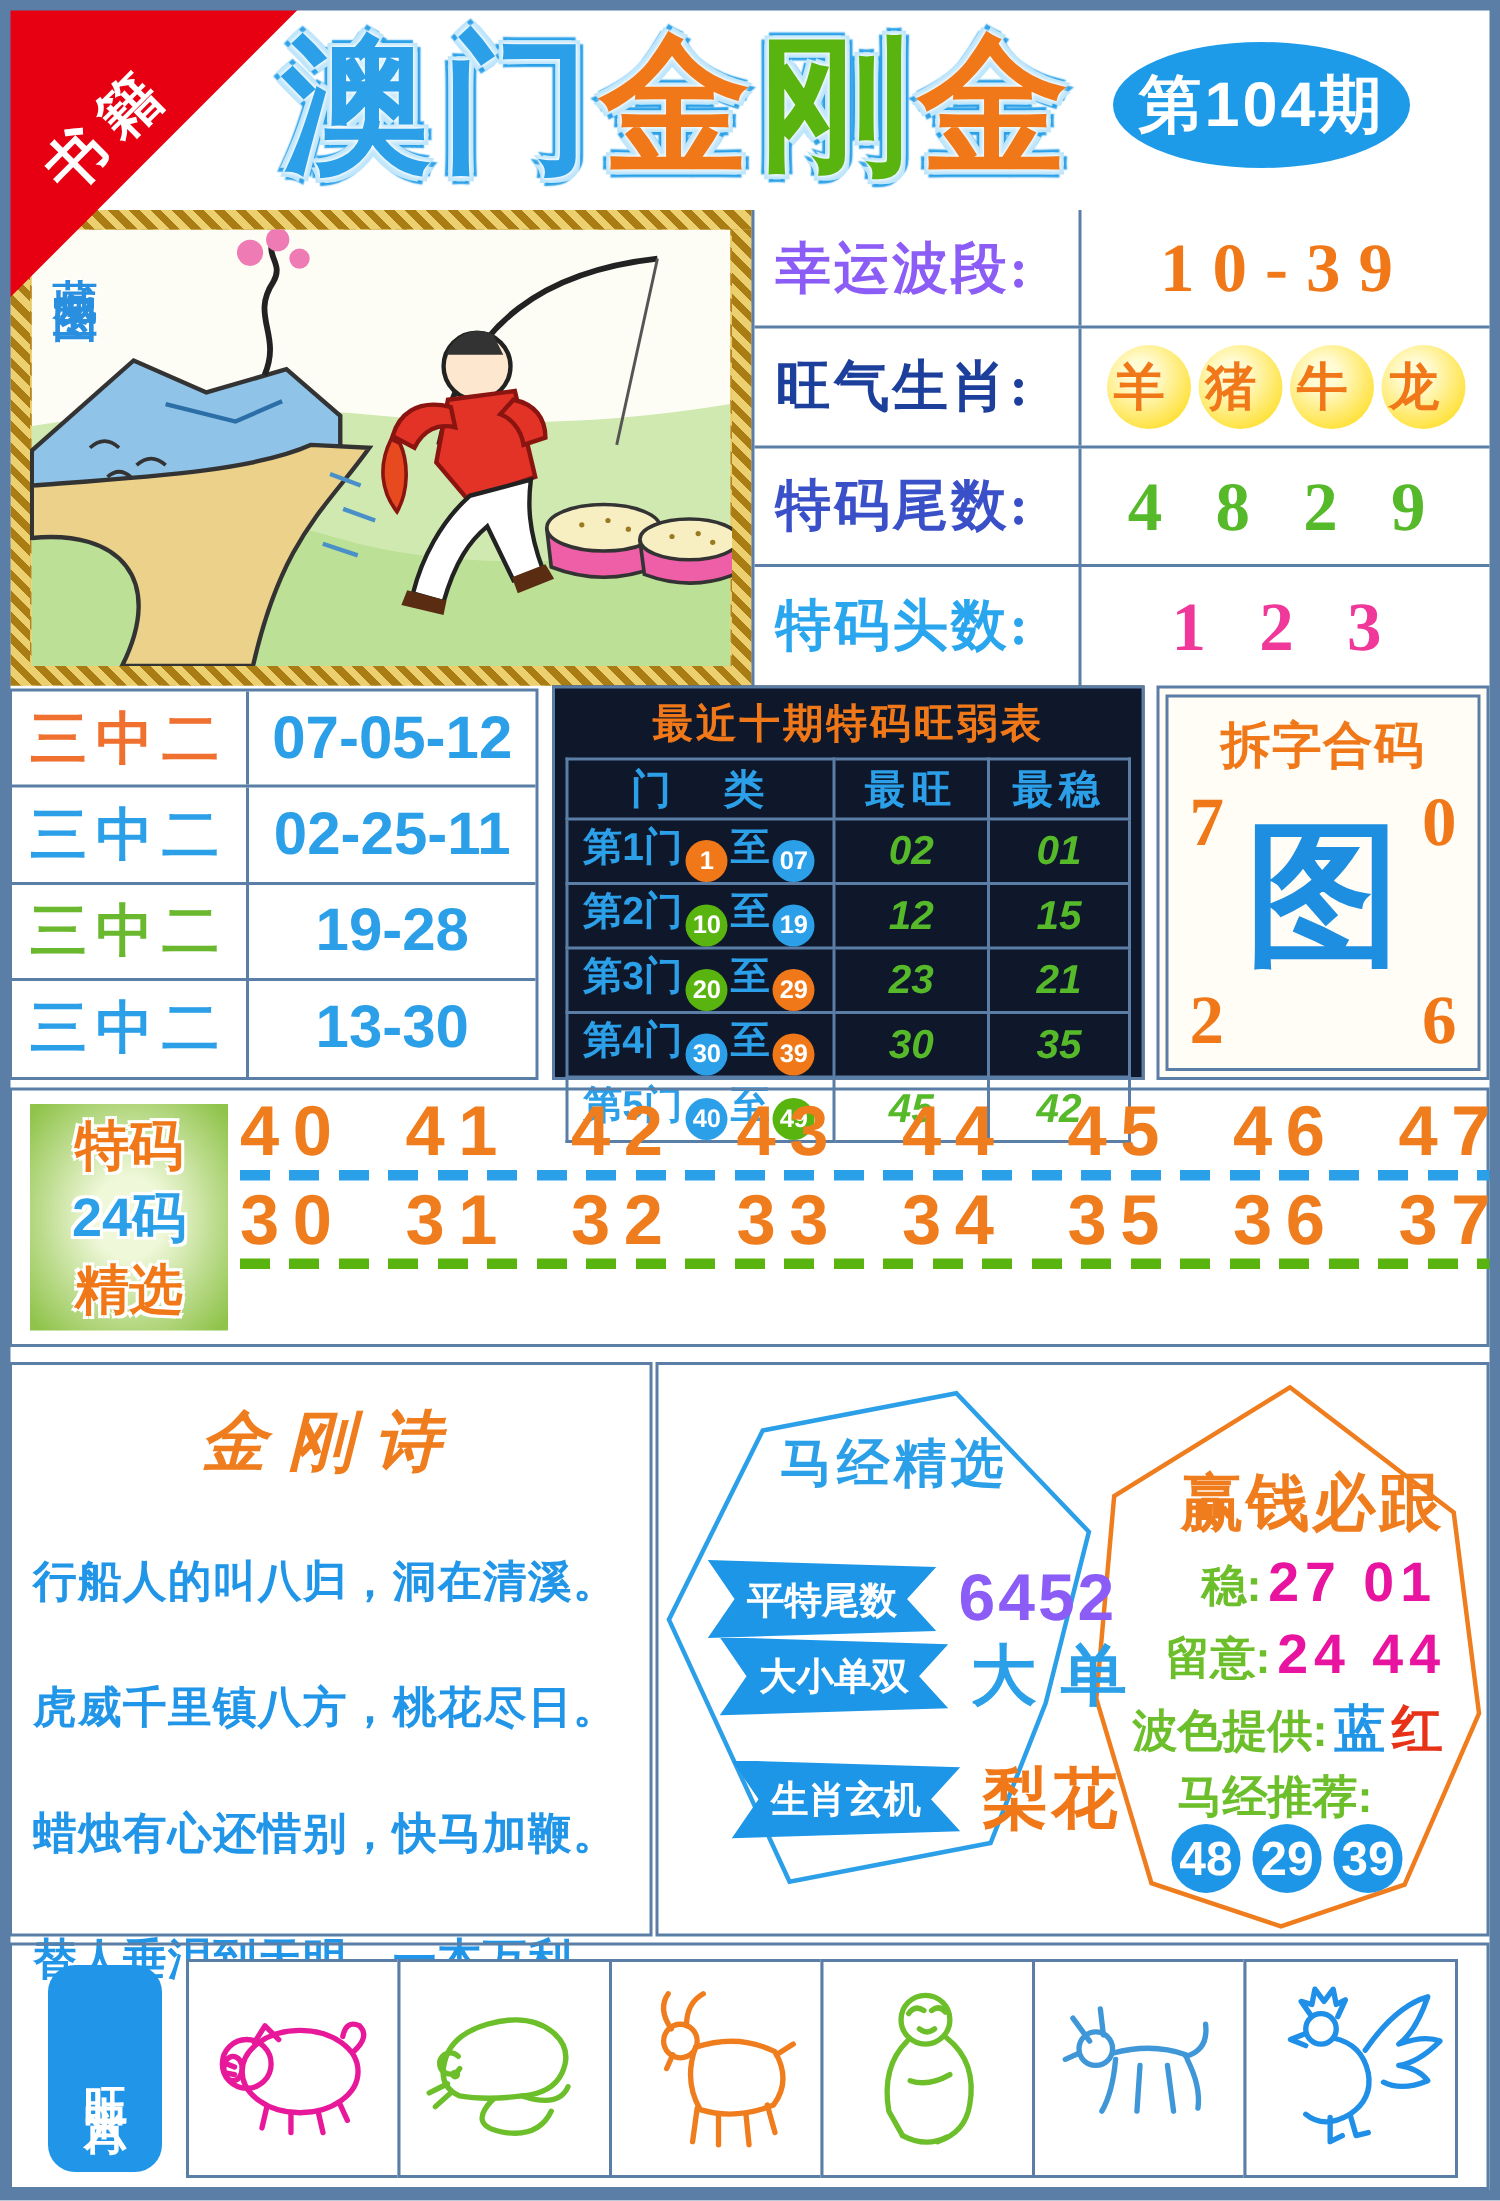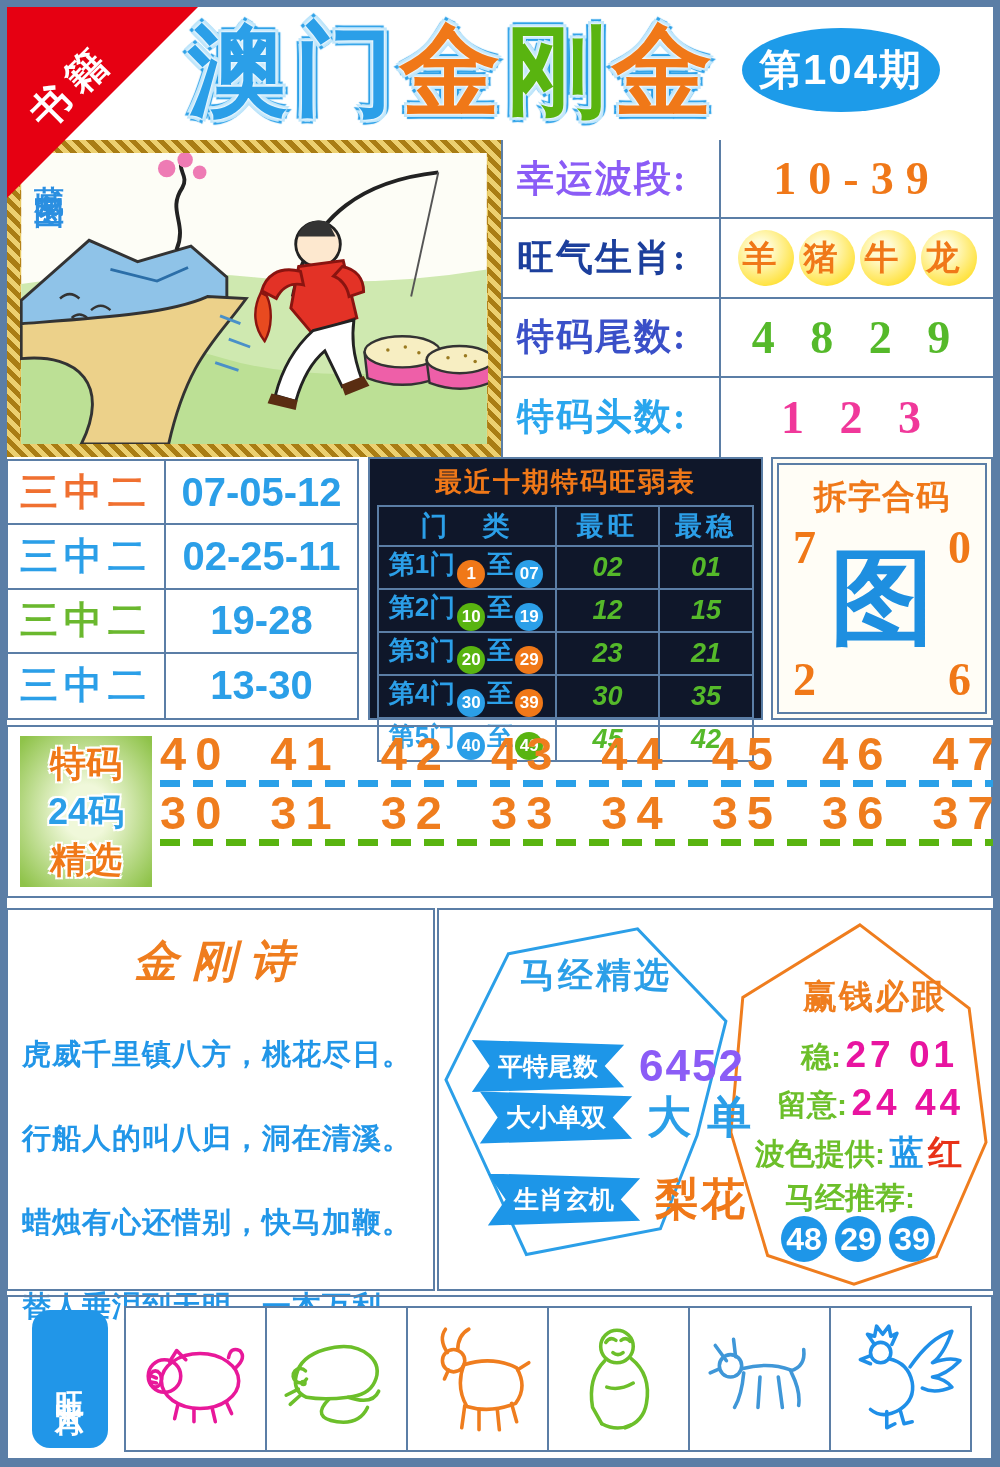--- a/index.html
+++ b/index.html
@@ -99,21 +99,21 @@
   .shape-box{position:absolute;left:437px;top:908px;width:556px;height:383px;border:2px solid #5b7ea6;}
   .shape-box svg.outline{position:absolute;inset:0;}
   .majing-title{position:absolute;left:62px;top:42px;width:190px;text-align:center;color:#2b9fe8;
       font-size:35px;font-weight:bold;letter-spacing:3px;}
   .ribbon-row{position:absolute;display:flex;align-items:center;}
   .ribbon-tag{width:162px;height:52px;background:#1d96e8;color:#fff;font-size:25px;font-weight:bold;
       display:flex;align-items:center;justify-content:center;
       clip-path:polygon(3% 0,97% 9%,85% 50%,97% 91%,3% 100%,14% 50%);}
   .ribbon-val{font-size:44px;font-weight:bold;margin-left:10px;letter-spacing:2px;white-space:nowrap;}
   .win-title{position:absolute;left:348px;top:64px;width:176px;text-align:center;color:#ef7d1e;
-      font-size:34px;font-weight:bold;letter-spacing:2px;}
+      font-size:42px;font-weight:bold;letter-spacing:2px;}
   .win-row{position:absolute;white-space:nowrap;font-weight:bold;}
   .win-label{color:#6cbf2a;font-size:30px;font-weight:bold;}
   .win-val{color:#e814a0;font-size:37px;font-weight:bold;letter-spacing:4px;}
   .win-balls{position:absolute;display:flex;gap:8px;}
   .win-ball{width:46px;height:46px;border-radius:50%;background:#1e96e8;color:#fff;font-size:32px;
       font-weight:bold;display:flex;align-items:center;justify-content:center;}
 
   
   .z6-box{position:absolute;left:6px;top:1295px;width:987px;height:165px;border:2px solid #5b7ea6;}
   .z6-label{position:absolute;left:24px;top:13px;width:76px;height:138px;background:#2196e8;
@@ -293,22 +293,22 @@
         <div class="m24-dash" style="background: repeating-linear-gradient(90deg, rgb(89, 180, 16) 0px, rgb(89, 180, 16) 20px, transparent 20px, transparent 33px);"></div>
       </div><br>
       <div class="m24-row">
         <div class="m24-dash" style="background: repeating-linear-gradient(90deg, rgb(232, 24, 168) 0px, rgb(232, 24, 168) 20px, transparent 20px, transparent 33px);"></div>
       </div>
     </div>
   </div>
 
   <div class="poem-box">
     <div class="poem-title">金刚诗</div>
+    <div class="poem-line">行船人的叫八归，洞在清溪。</div>
     <div class="poem-line">虎威千里镇八方，桃花尽日。</div>
-    <div class="poem-line">行船人的叫八归，洞在清溪。</div>
     <div class="poem-line">蜡烛有心还惜别，快马加鞭。</div>
     <div class="poem-line">替人垂泪到天明，一本万利。</div>
   </div>
 
   <div class="shape-box">
     <svg class="outline" viewBox="0 0 556 383">
       <polygon points="70,44 200,19 289,112 260,227 223,321 88,347 7,171" fill="none" stroke="#2b9fe8" stroke-width="3"></polygon>
       <polygon points="424,15 534,99 551,234 501,349 418,377 331,348 294,224 306,88" fill="none" stroke="#ef7d1e" stroke-width="3"></polygon>
     </svg>
     <div class="majing-title">马经精选</div>

